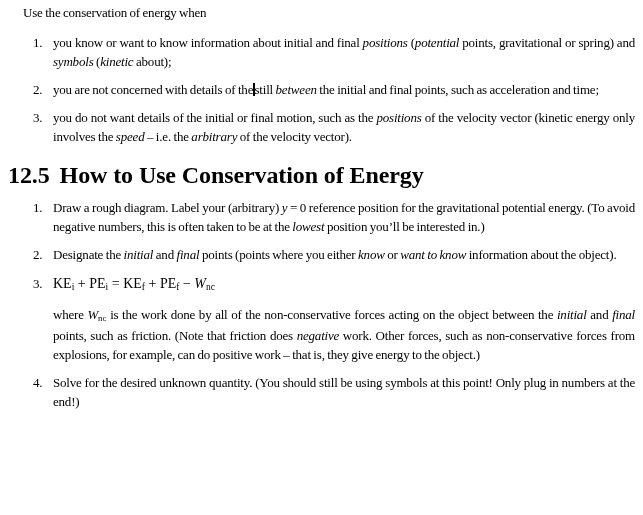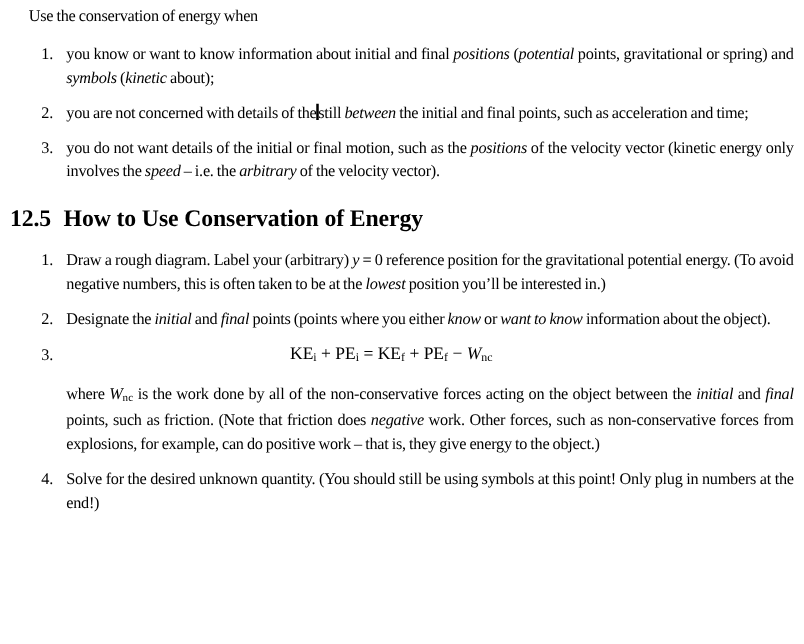--- a/index.html
+++ b/index.html
@@ -38,29 +38,28 @@
   .list-a .list-item:first-child { margin-top: 11px; }
   .list-b .list-item:first-child { margin-top: 10px; }
   .item-number {
     position: absolute;
     left: 25px;
     top: 0;
   }
   .item-body { margin: 0; }
   .section-heading {
     margin: 17px 0 0 0;
-    font-size: 19px;
+    font-size: 24px;
     line-height: 25px;
     font-weight: 700;
     letter-spacing: -0.1px;
     word-spacing: 0;
   }
   .section-number { margin-right: 10px; }
   .equation {
-    text-align: center;
     margin: 10px 62px 0 0;
     font-size: 14px;
     line-height: 20px;
     letter-spacing: 0;
     word-spacing: 0;
   }
   .explanation { margin: 10px 0 0 0; }
   .it { font-style: italic; }
   .sb {
     font-size: 0.68em;

